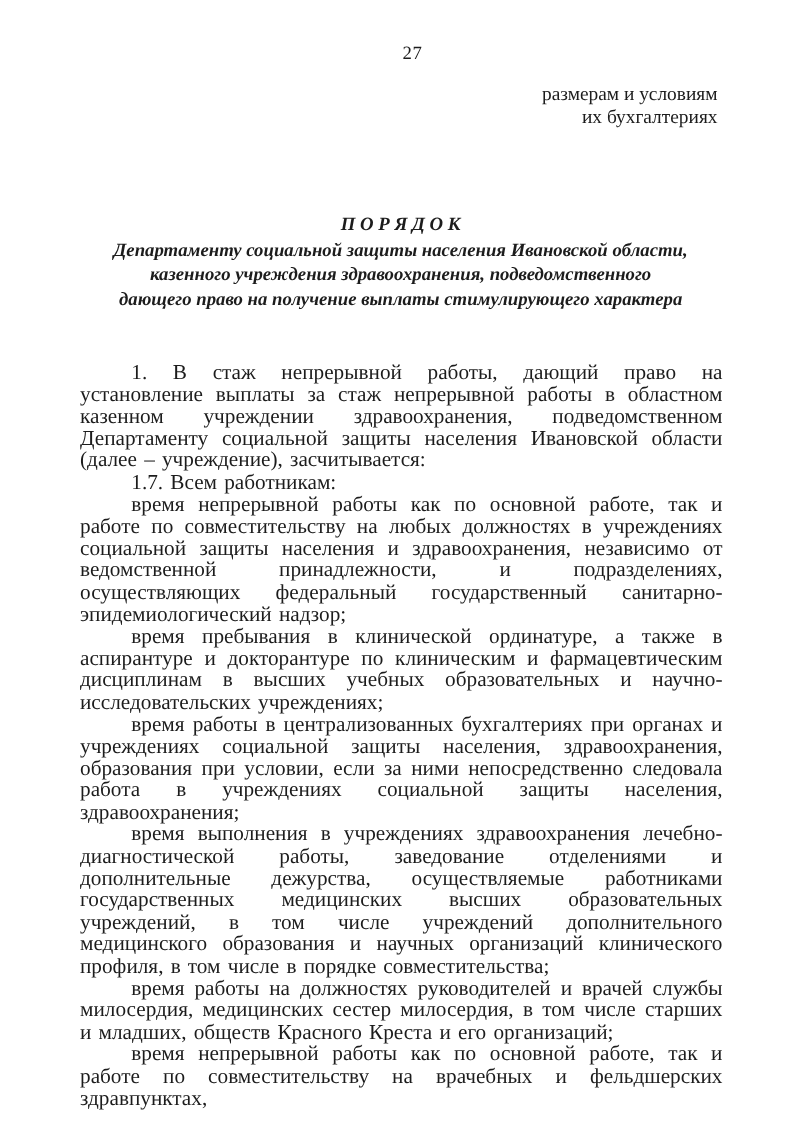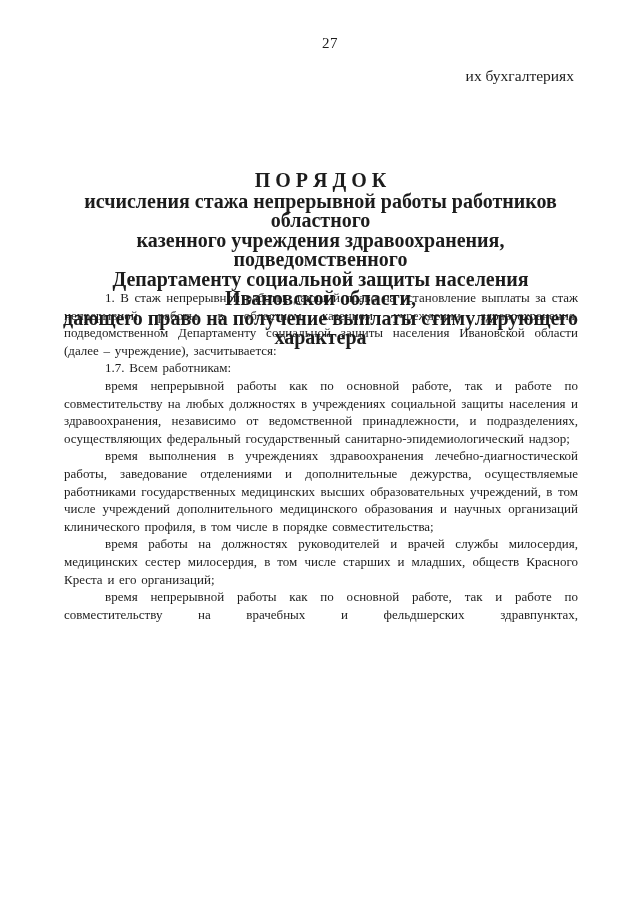--- a/index.html
+++ b/index.html
@@ -17,53 +17,55 @@
     text-align: center; font-size: 15px; letter-spacing: 0.5px;
   }
   .appendix {
     position: absolute; top: 67px; right: 66px;
     text-align: right; font-size: 15.5px; line-height: 17.6px;
     white-space: nowrap;
   }
   .title-block {
     position: absolute; top: 171px; left: 62px; width: 517px;
     text-align: center; font-weight: bold;
-    font-size: 20px; line-height: 19.5px;
+    font-size: 15px; line-height: 19.5px; font-style: italic;
   }
   .title-heading { margin-bottom: 1px; }
   .body-text {
     position: absolute; top: 289px; left: 64px; width: 514px;
-    font-size: 13px; line-height: 17.6px;
+    font-size: 17px; line-height: 17.6px;
     text-align: justify;
     word-spacing: 1.5px;
   }
   .body-text p { margin: 0; text-indent: 41px; }
   .body-text p.cont { text-align-last: justify; }
 </style>
 </head>
 <body>
 
 <div class="page">
 
   <div class="page-number">27</div>
 
   <div class="appendix">
+    <div>размерам и условиям</div>
     <div>их бухгалтериях</div>
   </div>
 
   <div class="title-block">
     <div class="title-heading">П О Р Я Д О К</div>
-    <div>исчисления стажа непрерывной работы работников областного</div>
+    <div>Департаменту социальной защиты населения Ивановской области,</div>
     <div>казенного учреждения здравоохранения, подведомственного</div>
-    <div>Департаменту социальной защиты населения Ивановской области,</div>
     <div>дающего право на получение выплаты стимулирующего характера</div>
   </div>
 
   <div class="body-text">
     <p>1. В стаж непрерывной работы, дающий право на установление выплаты за стаж непрерывной работы в областном казенном учреждении здравоохранения, подведомственном Департаменту социальной защиты населения Ивановской области (далее – учреждение), засчитывается:</p>
     <p>1.7. Всем работникам:</p>
     <p>время непрерывной работы как по основной работе, так и работе по совместительству на любых должностях в учреждениях социальной защиты населения и здравоохранения, независимо от ведомственной принадлежности, и подразделениях, осуществляющих федеральный государственный санитарно-эпидемиологический надзор;</p>
+    <p>время пребывания в клинической ординатуре, а также в аспирантуре и докторантуре по клиническим и фармацевтическим дисциплинам в высших учебных образовательных и научно-исследовательских учреждениях;</p>
+    <p>время работы в централизованных бухгалтериях при органах и учреждениях социальной защиты населения, здравоохранения, образования при условии, если за ними непосредственно следовала работа в учреждениях социальной защиты населения, здравоохранения;</p>
     <p>время выполнения в учреждениях здравоохранения лечебно-диагностической работы, заведование отделениями и дополнительные дежурства, осуществляемые работниками государственных медицинских высших образовательных учреждений, в том числе учреждений дополнительного медицинского образования и научных организаций клинического профиля, в том числе в порядке совместительства;</p>
     <p>время работы на должностях руководителей и врачей службы милосердия, медицинских сестер милосердия, в том числе старших и младших, обществ Красного Креста и его организаций;</p>
     <p class="cont">время непрерывной работы как по основной работе, так и работе по совместительству на врачебных и фельдшерских здравпунктах,</p>
   </div>
 
 </div>
 
 </body></html>

